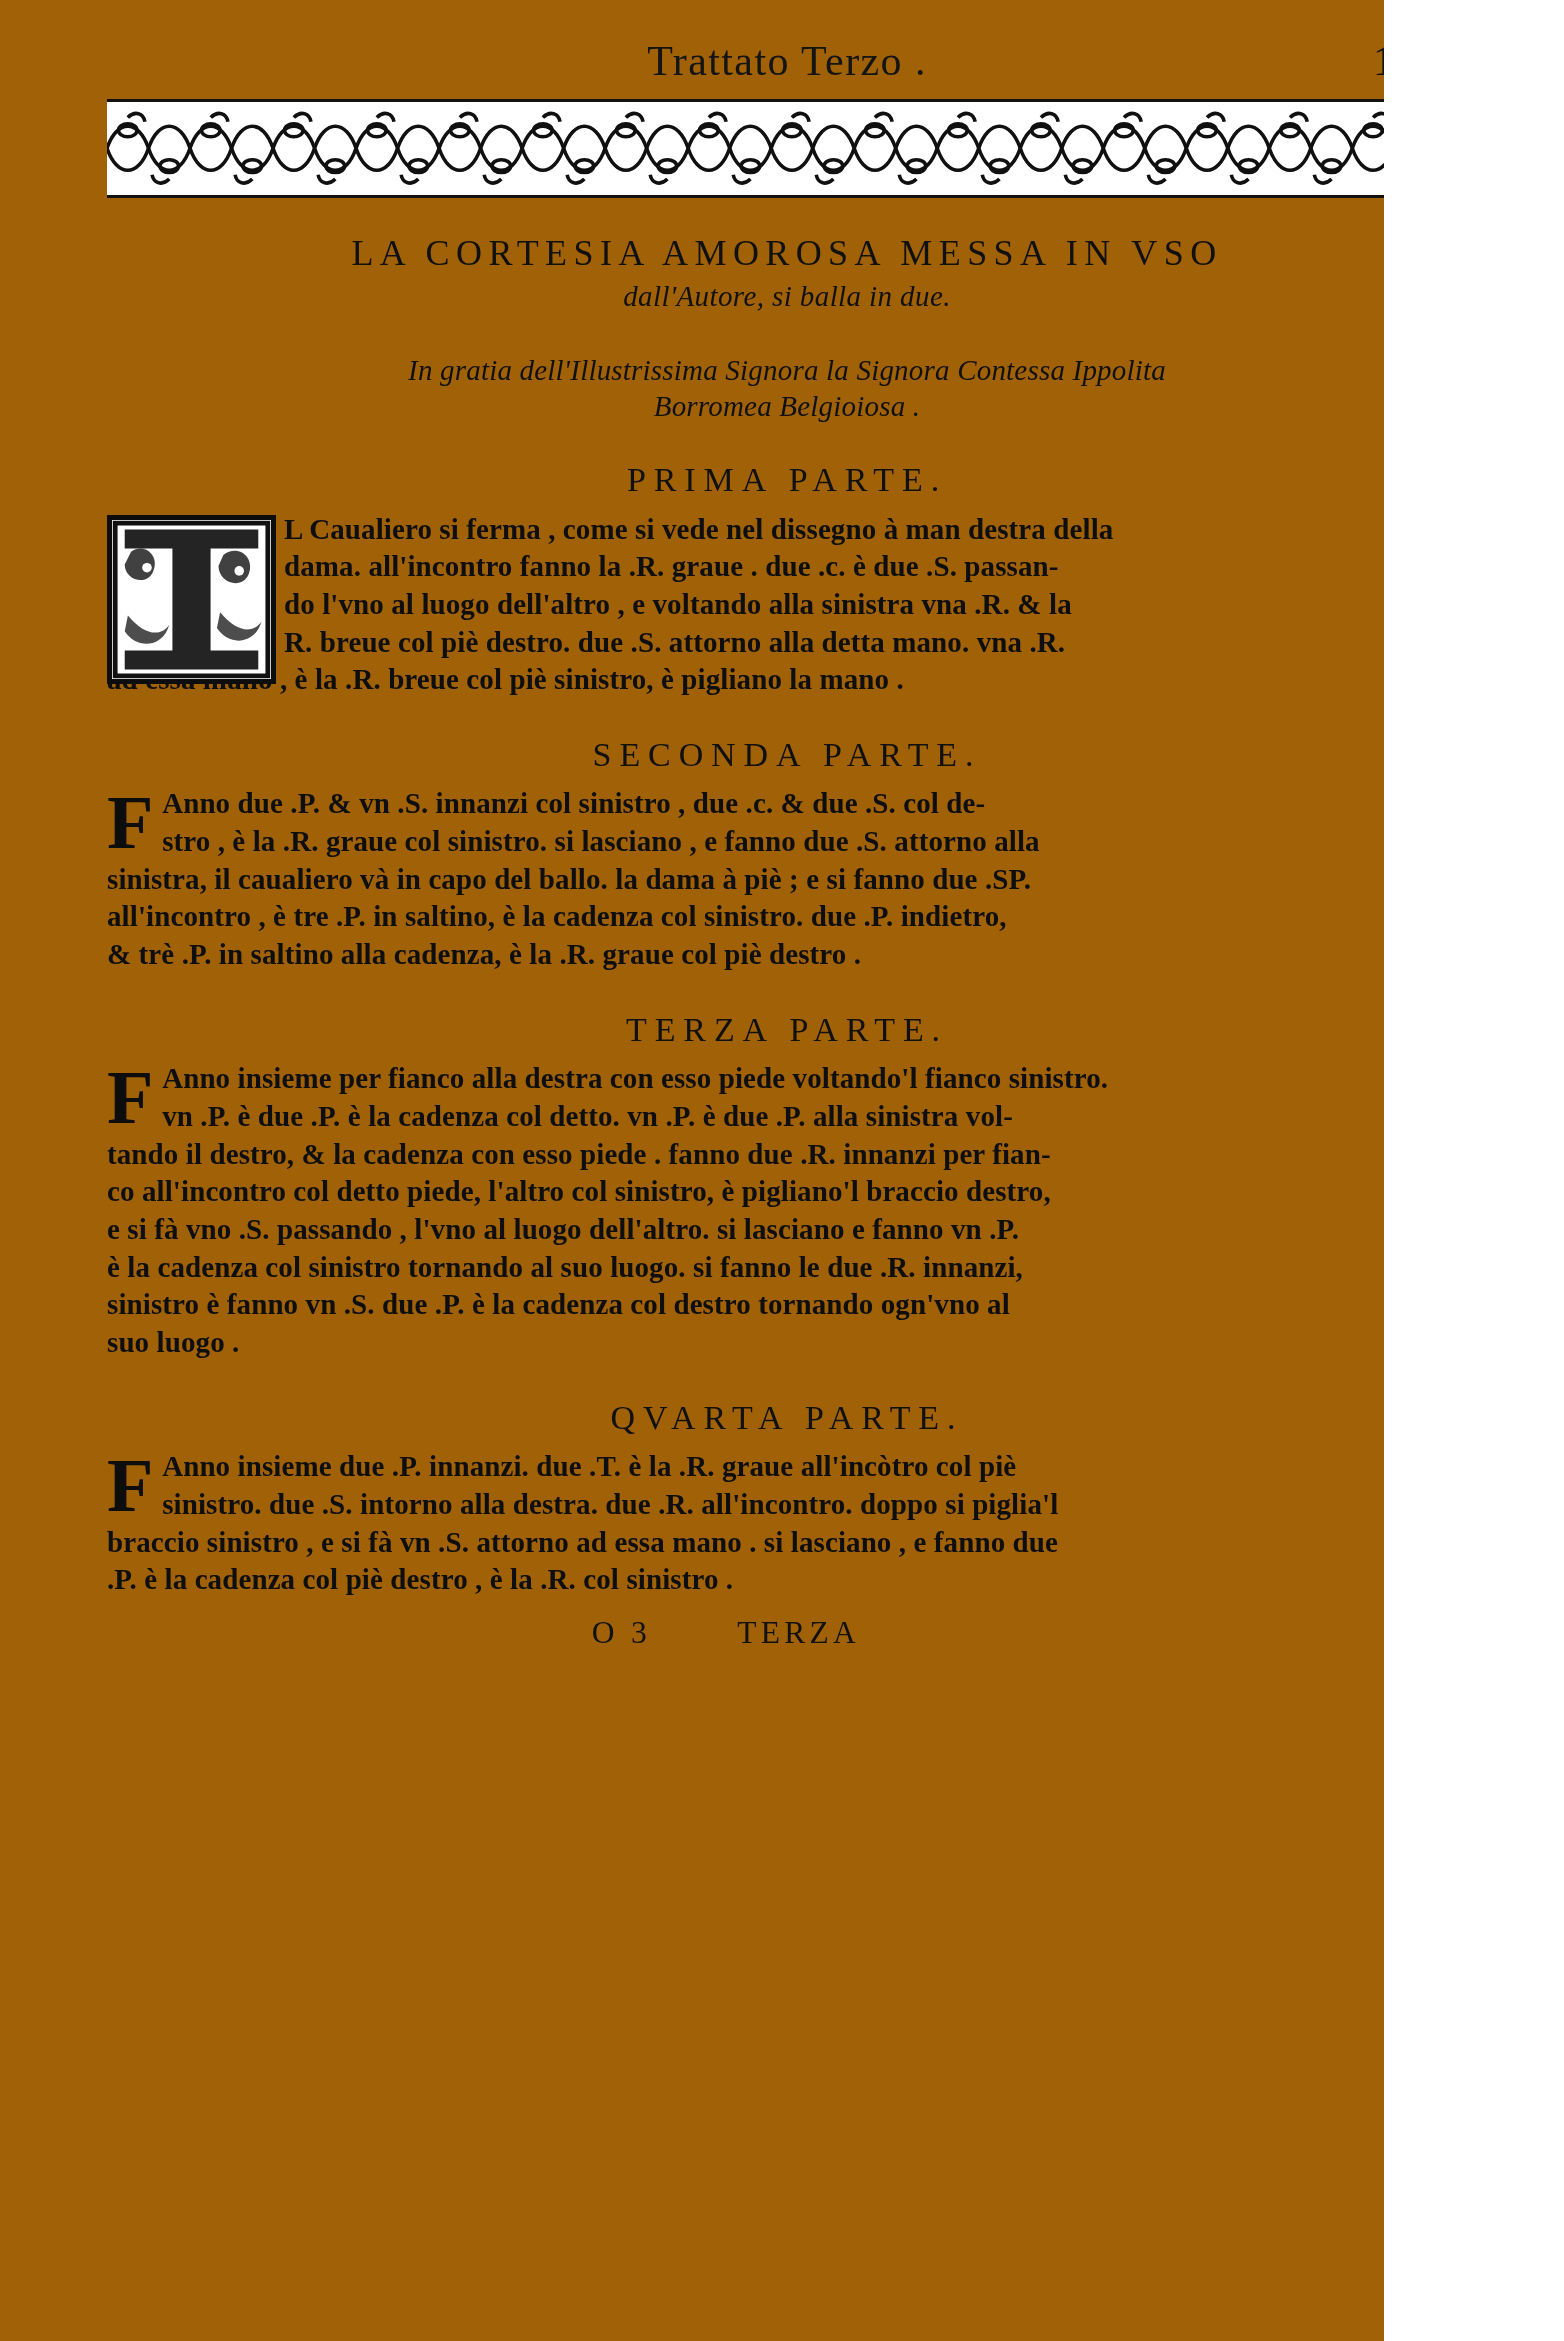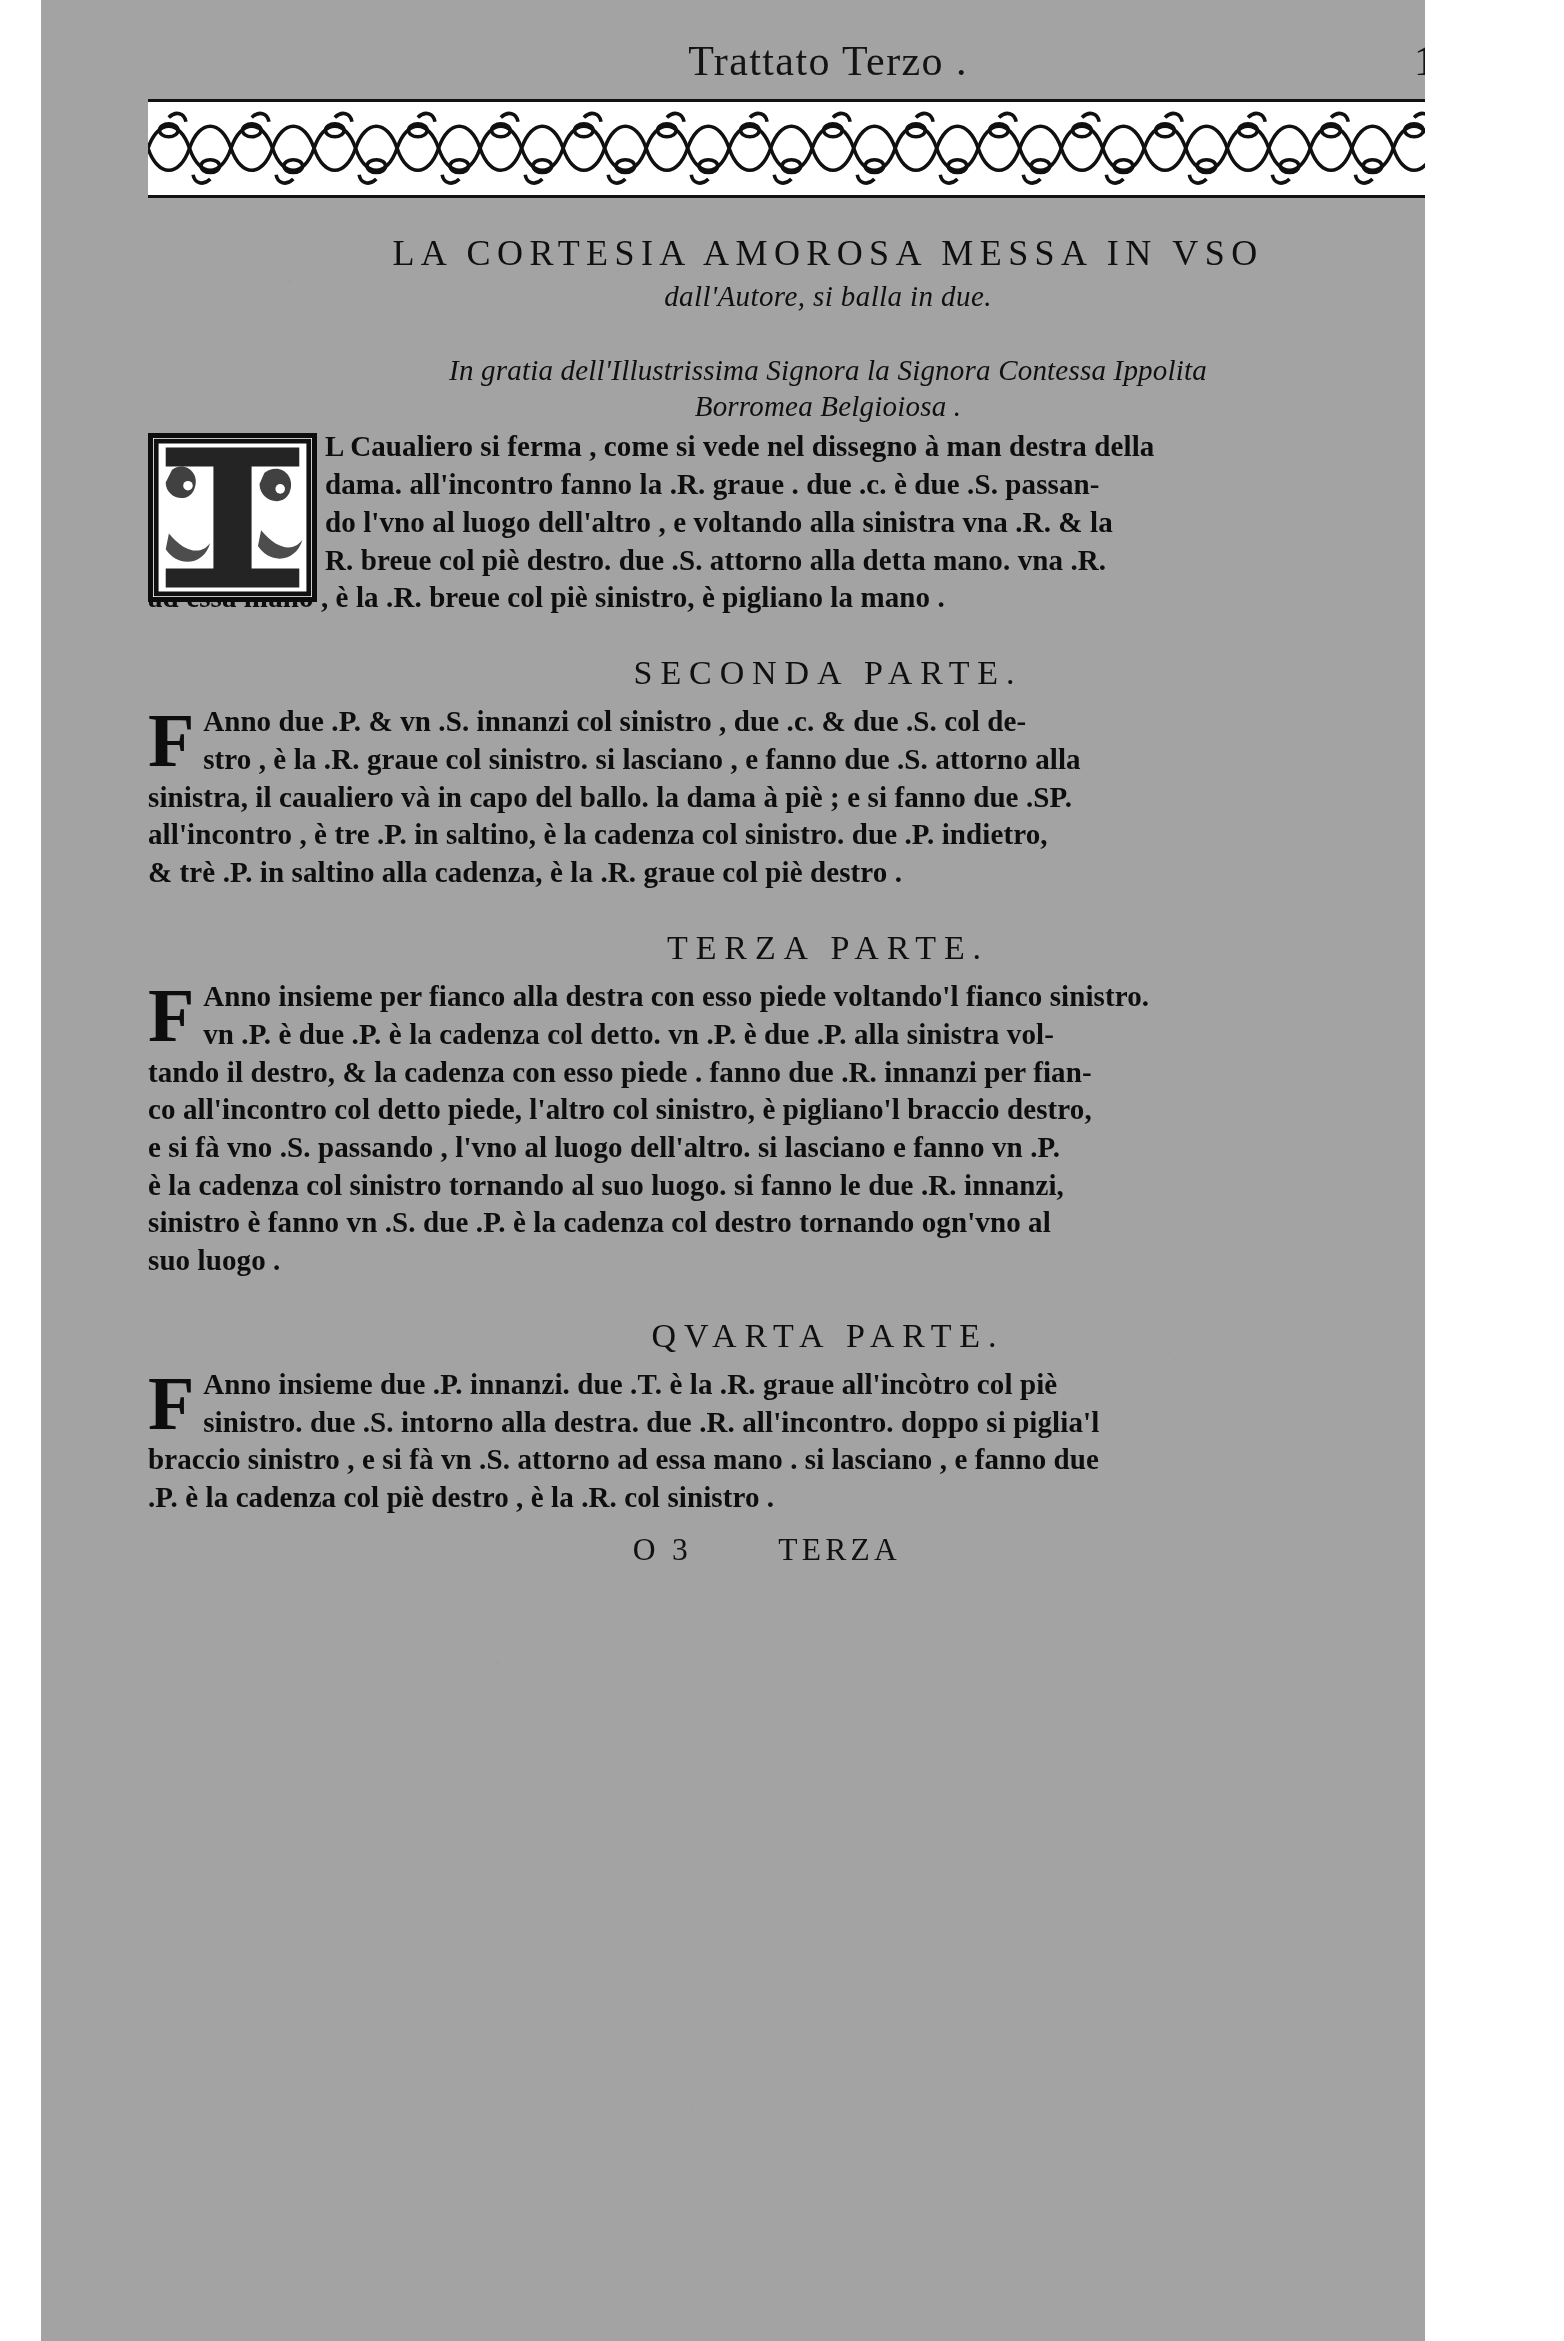--- a/index.html
+++ b/index.html
@@ -8,23 +8,22 @@
     background: #ffffff;
   }
   body {
     font-family: "Liberation Serif", serif;
     color: #0a0a0a;
   }
   .page {
     position: relative;
     width: 1384px;
     height: 2342px;
-    background: #a3a3a3;
+    background: #a16207;
     overflow: hidden;
-    margin-left: 41px;
   }
   
   .paper-noise {
     position: absolute;
     inset: 0;
     background:
       radial-gradient(circle at 18% 12%, rgba(120,110,95,0.05) 0 1.4px, transparent 2.1px),
       radial-gradient(circle at 62% 28%, rgba(120,110,95,0.04) 0 1.4px, transparent 2.1px),
       radial-gradient(circle at 82% 58%, rgba(120,110,95,0.05) 0 1.4px, transparent 2.1px),
       radial-gradient(circle at 33% 71%, rgba(120,110,95,0.04) 0 1.4px, transparent 2.1px),
@@ -222,20 +221,21 @@
     </div>
 
     <div class="title-main">LA  CORTESIA  AMOROSA  MESSA  IN  VSO</div>
     <div class="title-sub">dall'Autore, si balla in due.</div>
 
     <div class="dedication">
       <div>In gratia dell'Illustrissima Signora la Signora Contessa Ippolita</div>
       <div>Borromea Belgioiosa .</div>
     </div>
 
+    <div class="part-heading">PRIMA PARTE.</div>
     <div class="para first-para">
       <div class="woodcut-initial">
         <svg viewBox="0 0 100 100" width="100%" height="100%">
           <rect x="0" y="0" width="100" height="100" fill="#ffffff"></rect>
           <g fill="#111">
             <path d="M8,6 h84 v12 h-30 v64 h30 v12 h-84 v-12 h30 v-64 h-30 z" opacity="0.92"></path>
             <path d="M2,2 h96 v96 h-96 z" fill="none" stroke="#111" stroke-width="3"></path>
             <path d="M12,20 c8,-6 18,2 14,12 c-4,10 -18,6 -18,-4 z" opacity="0.8"></path>
             <path d="M70,22 c9,-7 20,1 16,12 c-4,10 -19,6 -19,-5 z" opacity="0.8"></path>
             <path d="M10,60 c10,12 20,14 26,6 c-4,14 -20,16 -28,4 z" opacity="0.75"></path>

